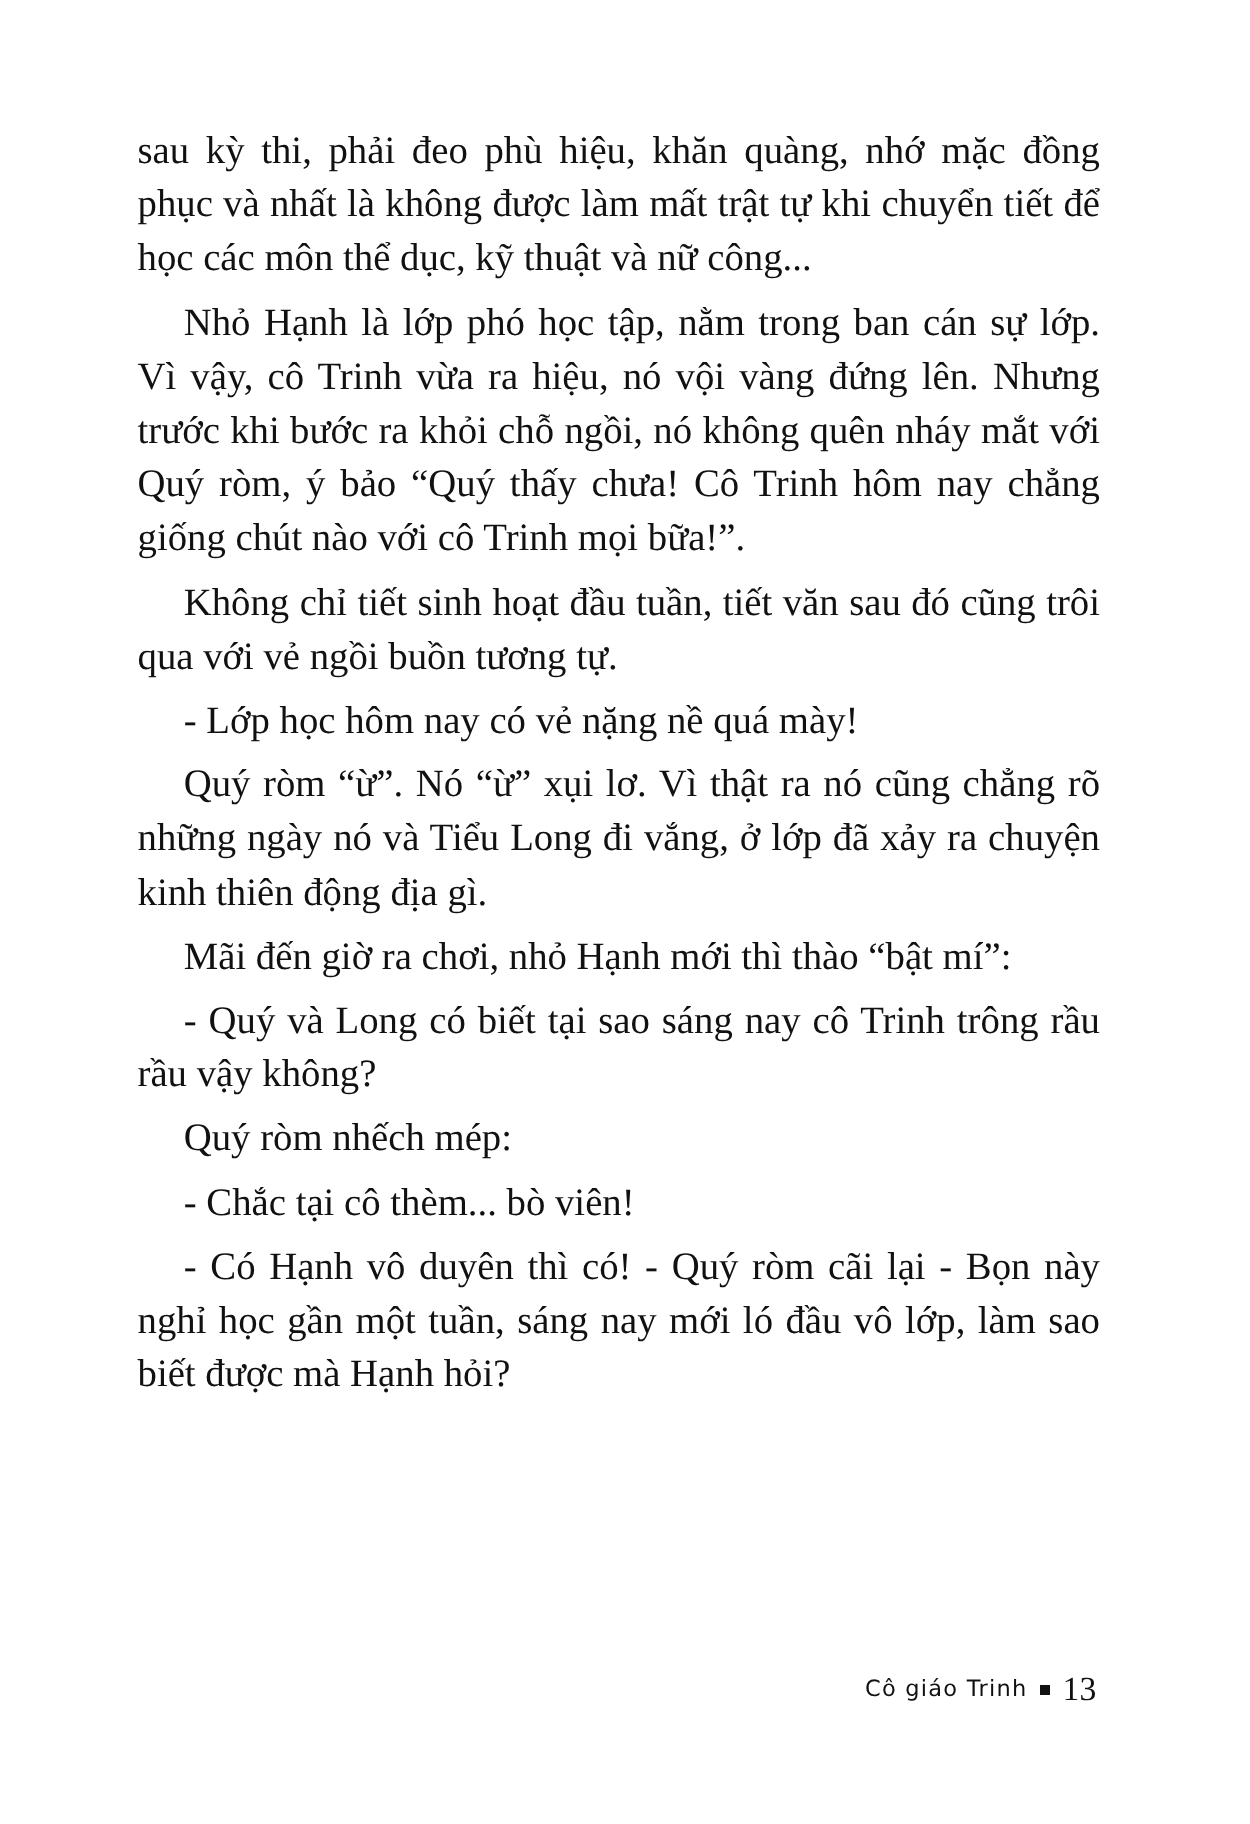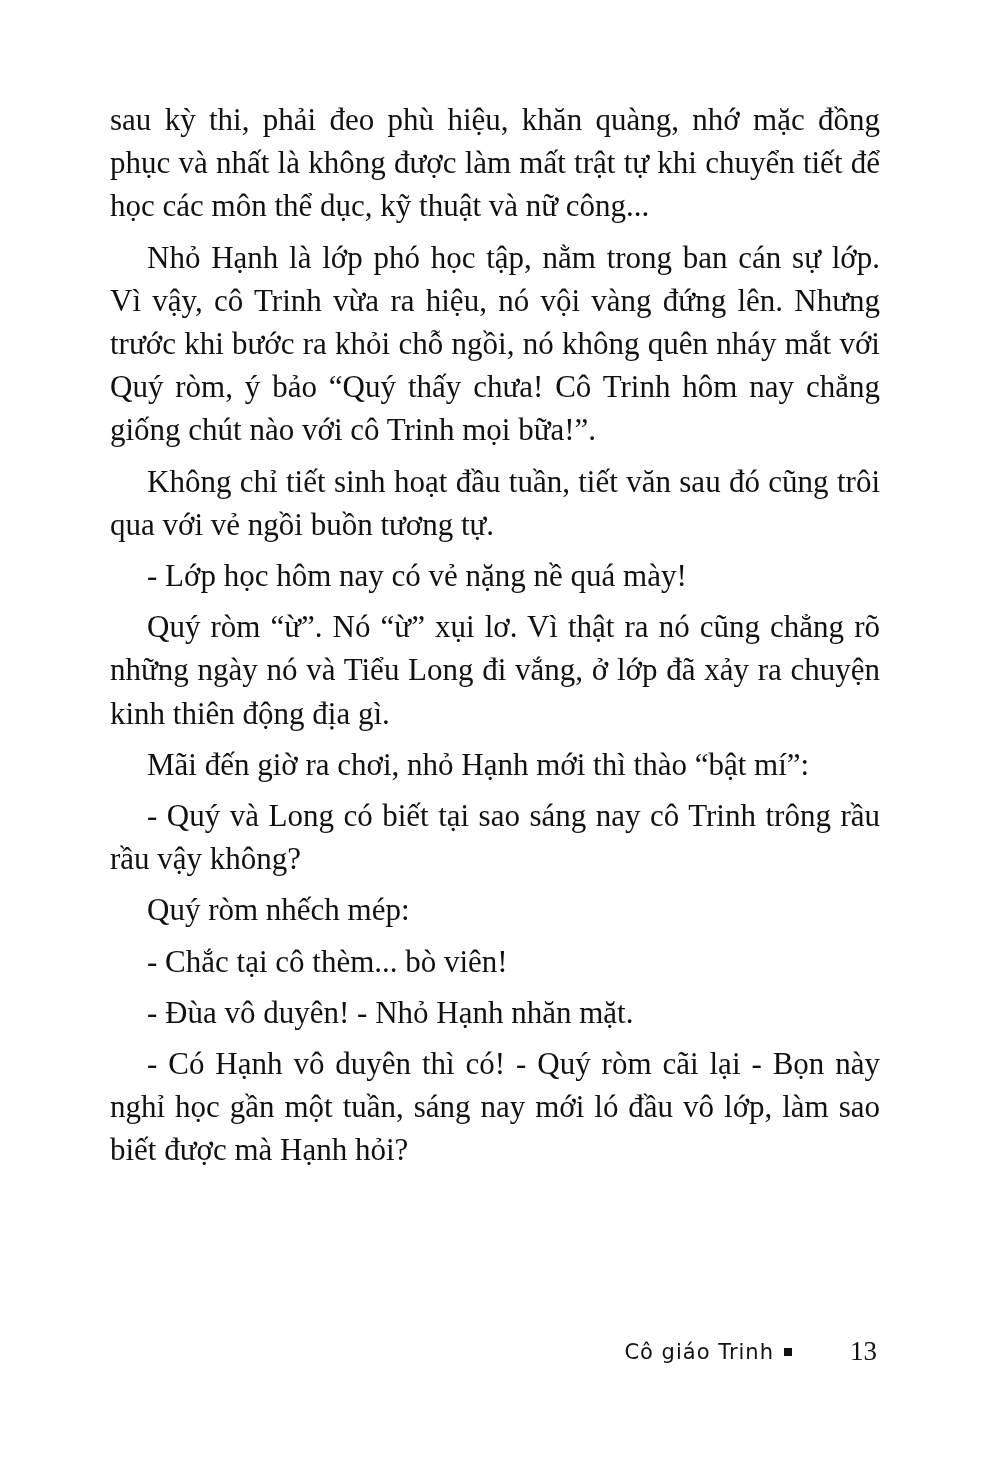--- a/index.html
+++ b/index.html
@@ -38,49 +38,47 @@
       position: absolute;
       right: 123px;
       top: 1336px;
       display: flex;
       align-items: center;
       gap: 10px;
       font-family: "DejaVu Sans", sans-serif;
       color: #111;
     }
     .footer .title {
-      font-size: 21px;
+      font-size: 18px;
       letter-spacing: 1px;
     }
     .footer .bullet {
       width: 8px;
       height: 8px;
       background: #111;
       display: inline-block;
     }
     .footer .num {
       font-family: "Liberation Serif", serif;
       font-size: 27px;
-      margin-left: 48px;
     }
   </style>
 </head>
 <body>
 
 <div class="page">
   <p class="para">sau kỳ thi, phải đeo phù hiệu, khăn quàng, nhớ mặc đồng phục và nhất là không được làm mất trật tự khi chuyển tiết để học các môn thể dục, kỹ thuật và nữ công...</p>
   <p class="para indent gap">Nhỏ Hạnh là lớp phó học tập, nằm trong ban cán sự lớp. Vì vậy, cô Trinh vừa ra hiệu, nó vội vàng đứng lên. Nhưng trước khi bước ra khỏi chỗ ngồi, nó không quên nháy mắt với Quý ròm, ý bảo “Quý thấy chưa! Cô Trinh hôm nay chẳng giống chút nào với cô Trinh mọi bữa!”.</p>
   <p class="para indent gap">Không chỉ tiết sinh hoạt đầu tuần, tiết văn sau đó cũng trôi qua với vẻ ngồi buồn tương tự.</p>
   <p class="para indent gap">- Lớp học hôm nay có vẻ nặng nề quá mày!</p>
   <p class="para indent gap">Quý ròm “ừ”. Nó “ừ” xụi lơ. Vì thật ra nó cũng chẳng rõ những ngày nó và Tiểu Long đi vắng, ở lớp đã xảy ra chuyện kinh thiên động địa gì.</p>
   <p class="para indent gap">Mãi đến giờ ra chơi, nhỏ Hạnh mới thì thào “bật mí”:</p>
   <p class="para indent gap">- Quý và Long có biết tại sao sáng nay cô Trinh trông rầu rầu vậy không?</p>
   <p class="para indent gap">Quý ròm nhếch mép:</p>
   <p class="para indent gap">- Chắc tại cô thèm... bò viên!</p>
-  <p class="para indent gap">- Đùa vô duyên! - Nhỏ Hạnh nhăn mặt.</p>
   <p class="para indent gap">- Có Hạnh vô duyên thì có! - Quý ròm cãi lại - Bọn này nghỉ học gần một tuần, sáng nay mới ló đầu vô lớp, làm sao biết được mà Hạnh hỏi?</p>
 </div>
 
 <div class="footer">
   <span class="title">Cô giáo Trinh</span>
   <span class="bullet"></span>
   <span class="num">13</span>
 </div>
 
 </body></html>

